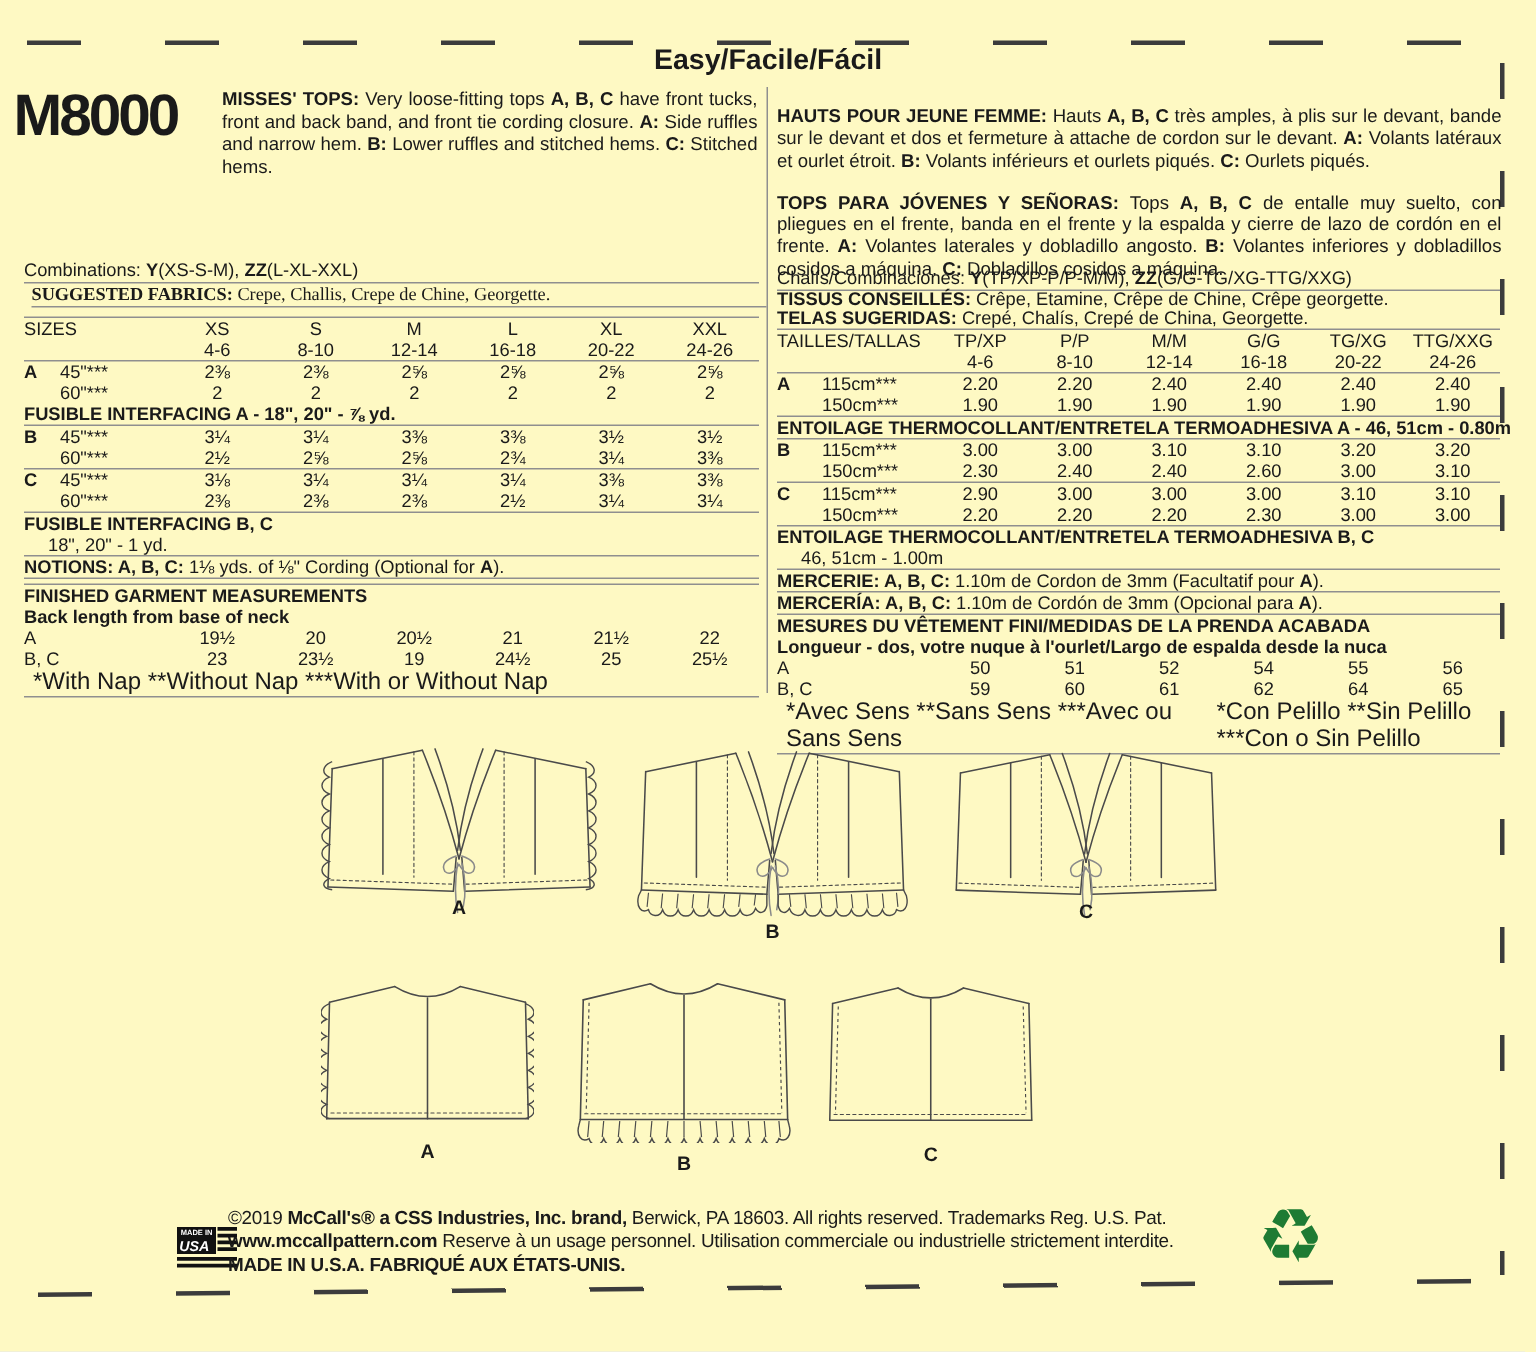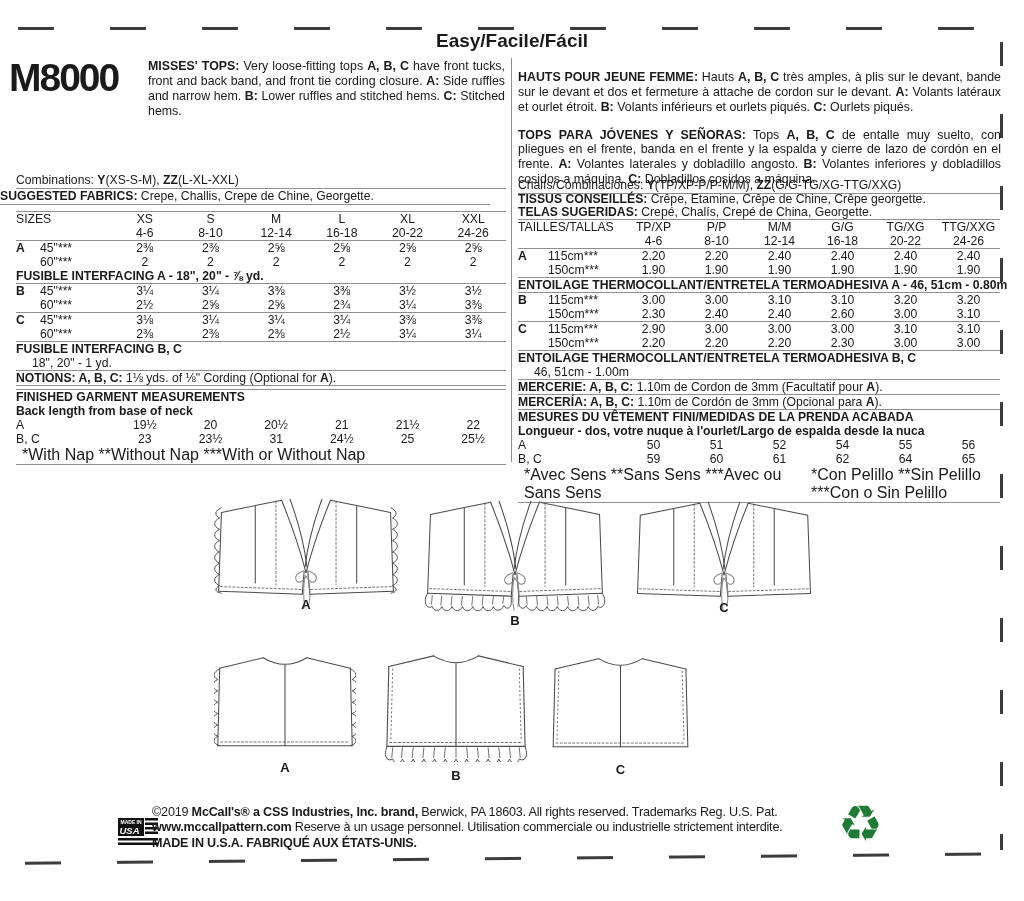--- a/index.html
+++ b/index.html
@@ -1,16 +1,16 @@
 <!DOCTYPE html>
 <html><head>
 <meta charset="utf-8">
 <style>
   html,body{margin:0;padding:0;background:#e8e8e8;}
-  .sheet{position:relative;width:1024px;height:901px;background:#ffffff;color:#1a1a1a;
+  .sheet{position:relative;width:1024px;height:901px;background:#fef9c3;color:#1a1a1a;
          font-family:"Liberation Sans", sans-serif;overflow:hidden;}
   .abs{position:absolute;}
   .b{font-weight:700;}
   
   .tear-h{height:3px;background:repeating-linear-gradient(90deg,#3c3c3c 0 36px,transparent 36px 92px);}
   .tear-v{width:3px;background:repeating-linear-gradient(180deg,#3c3c3c 0 24px,transparent 24px 72px);}
   
   .title{left:0;top:30px;width:1024px;text-align:center;font-size:19px;font-weight:700;}
   .patnum{left:9px;top:56px;font-size:39px;font-weight:800;letter-spacing:-2px;text-align:right;}
   
@@ -56,21 +56,21 @@
   <div class="abs patnum">M8000</div>
 
   <div class="abs para" style="left:148px;top:59px;width:357px;"><span class="b">MISSES' TOPS: </span><span>Very loose-fitting tops </span><span class="b">A, B, C</span><span> have front tucks, front and back band, and front tie cording closure. </span><span class="b">A:</span><span> Side ruffles and narrow hem. </span><span class="b">B:</span><span> Lower ruffles and stitched hems. </span><span class="b">C:</span><span> Stitched hems.</span></div>
 
   <div class="abs" style="left:518px;top:58px;width:483px;">
     <p class="para"><span class="b">HAUTS POUR JEUNE FEMME: </span><span>Hauts </span><span class="b">A, B, C</span><span> très amples, à plis sur le devant, bande sur le devant et dos et fermeture à attache de cordon sur le devant. </span><span class="b">A:</span><span> Volants latéraux et ourlet étroit. </span><span class="b">B:</span><span> Volants inférieurs et ourlets piqués. </span><span class="b">C:</span><span> Ourlets piqués.</span></p>
     <p class="para"><span class="b">TOPS PARA JÓVENES Y SEÑORAS: </span><span>Tops </span><span class="b">A, B, C</span><span> de entalle muy suelto, con pliegues en el frente, banda en el frente y la espalda y cierre de lazo de cordón en el frente. </span><span class="b">A:</span><span> Volantes laterales y dobladillo angosto. </span><span class="b">B:</span><span> Volantes inferiores y dobladillos cosidos a máquina. </span><span class="b">C:</span><span> Dobladillos cosidos a máquina.</span></p>
   </div>
 
   <div class="abs ruleline" style="left:16px;top:173px;width:490px;"><span>Combinations: </span><span class="b">Y</span><span>(XS-S-M), </span><span class="b">ZZ</span><span>(L-XL-XXL)</span></div>
-  <div class="abs ruleline" style="left:0;top:189px;width:490px;"><span class="b">SUGGESTED FABRICS: </span><span>Crepe, Challis, Crepe de Chine, Georgette.</span></div>
+  <div class="abs ruleline" style="left:21px;top:189px;width:490px;font-family:Liberation Serif, serif;"><span class="b">SUGGESTED FABRICS: </span><span>Crepe, Challis, Crepe de Chine, Georgette.</span></div>
 
   <div class="abs ruleline" style="left:518px;top:178px;width:482px;"><span>Chalís/Combinaciones: </span><span class="b">Y</span><span>(TP/XP-P/P-M/M), </span><span class="b">ZZ</span><span>(G/G-TG/XG-TTG/XXG)</span></div>
   <div class="abs plainline" style="left:518px;top:193px;width:482px;"><span class="b">TISSUS CONSEILLÉS: </span><span>Crêpe, Etamine, Crêpe de Chine, Crêpe georgette.</span></div>
   <div class="abs plainline" style="left:518px;top:206px;width:482px;"><span class="b">TELAS SUGERIDAS: </span><span>Crepé, Chalís, Crepé de China, Georgette.</span></div>
 
   <div class="abs vdivider"></div>
 
   <div class="abs tbl tbl-l" style="left:16px;top:211px;width:490px;">
       <div class="tr rt">
         <span class="lab2">SIZES</span>
@@ -177,21 +177,21 @@
         <span class="val">20</span>
         <span class="val">20½</span>
         <span class="val">21</span>
         <span class="val">21½</span>
         <span class="val">22</span>
       </div>
       <div class="tr ">
         <span class="lab2">B, C</span>
         <span class="val">23</span>
         <span class="val">23½</span>
-        <span class="val">31</span>
+        <span class="val">19</span>
         <span class="val">24½</span>
         <span class="val">25</span>
         <span class="val">25½</span>
       </div>
       <div class="tr fn rb">
         <span class="spanall">*With Nap **Without Nap ***With or Without Nap</span>
       </div>
     </div>
 
   <div class="abs tbl tbl-r" style="left:518px;top:219px;width:482px;">

